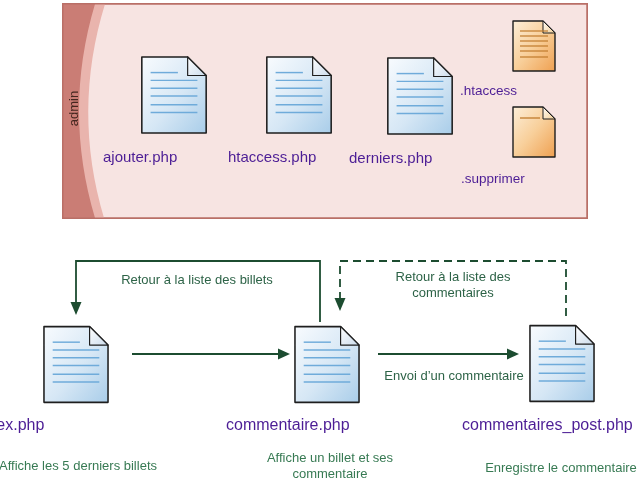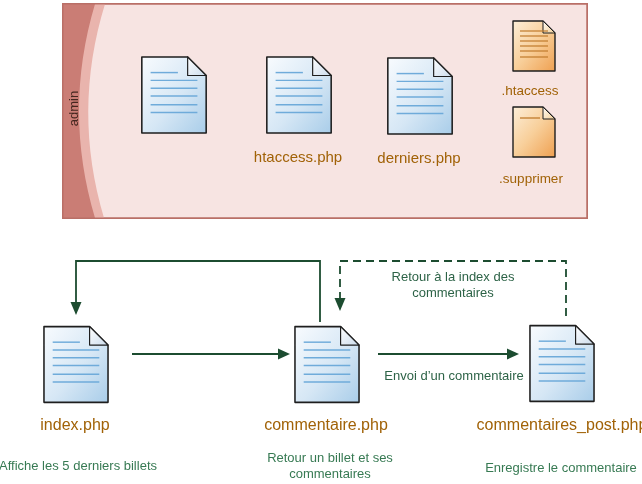--- a/index.html
+++ b/index.html
@@ -1,21 +1,21 @@
 <!DOCTYPE html>
 <html><head>
 <meta charset="utf-8">
 <style>
   html,body{margin:0;padding:0;background:#fff;}
   #canvas{
     position:relative;width:642px;height:484px;background:#ffffff;overflow:hidden;
     font-family:"Liberation Sans", sans-serif;
   }
   .abs{position:absolute;}
-  .file-label{color:#a16207;text-align:center;white-space:nowrap;}
+  .file-label{color:#4c1d95;white-space:nowrap;}
   .top-label{font-size:15px;}
   .cfg-label{font-size:13.5px;}
   .node-label{font-size:16px;}
   .edge-label{color:#2d6347;font-size:13px;line-height:16px;text-align:center;}
   .caption{color:#377a53;font-size:13px;line-height:16px;text-align:center;}
   .admin-title{
     color:#44261f;font-size:13px;text-align:center;
     transform:rotate(-90deg);
   }
   svg{display:block;}
@@ -87,20 +87,21 @@
       <path d="M1,1 L33,1 Q1,108 33,215 L1,215 Z" fill="#ca7d75"></path>
       <rect x="0.75" y="0.75" width="524.5" height="214.5" fill="none" stroke="#b96f67" stroke-width="1.5"></rect>
     </svg>
   </div>
 
   <div class="abs admin-title" style="left:43px;top:101px;width:60px;">admin</div>
 
   <svg class="abs" style="left:140px;top:56px;" width="68" height="78">
       <use href="#docBlue"></use>
     </svg>
+  <div class="abs file-label top-label" style="left:103px;top:148px;width:140px;">ajouter.php</div>
 
   <svg class="abs" style="left:265px;top:56px;" width="68" height="78">
       <use href="#docBlue"></use>
     </svg>
   <div class="abs file-label top-label" style="left:228px;top:148px;width:140px;">htaccess.php</div>
 
   <svg class="abs" style="left:386px;top:57px;" width="68" height="78">
       <use href="#docBlue"></use>
     </svg>
   <div class="abs file-label top-label" style="left:349px;top:149px;width:140px;">derniers.php</div>
@@ -127,42 +128,45 @@
       <path d="M566,316 L566,261 L340,261 L340,299" stroke-dasharray="8 5"></path>
     </g>
     <g fill="#1c4c30" stroke="none">
       <polygon points="76,315 70.5,302 81.5,302"></polygon>
       <polygon points="290,354 278,348.5 278,359.5"></polygon>
       <polygon points="519,354 507,348.5 507,359.5"></polygon>
       <polygon points="340,311 334.5,298 345.5,298"></polygon>
     </g>
   </svg>
 
+  <div class="abs edge-label" style="left:77px;top:272px;width:240px;">
+    <span style="display:block">Retour à la liste des billets</span>
+  </div>
 
 
   <div class="abs edge-label" style="left:353px;top:269px;width:200px;">
-    <span style="display:block">Retour à la index des</span>
+    <span style="display:block">Retour à la liste des</span>
     <span style="display:block">commentaires</span>
   </div>
 
   <div class="abs edge-label" style="left:354px;top:368px;width:200px;">
     <span style="display:block">Envoi d’un commentaire</span>
   </div>
 
   <svg class="abs" style="left:43px;top:325px;" width="66" height="79">
       <use href="#docBlue"></use>
     </svg>
   <div class="abs file-label node-label" style="left:-25px;top:416px;width:200px;">index.php</div>
   <div class="abs caption" style="left:-12px;top:458px;width:180px;">Affiche les 5 derniers billets</div>
 
   <svg class="abs" style="left:294px;top:325px;" width="66" height="79">
       <use href="#docBlue"></use>
     </svg>
   <div class="abs file-label node-label" style="left:226px;top:416px;width:200px;">commentaire.php</div>
-  <div class="abs caption" style="left:245px;top:450px;width:170px;">Retour un billet et ses commentaires</div>
+  <div class="abs caption" style="left:245px;top:450px;width:170px;">Affiche un billet et ses commentaire</div>
 
   <svg class="abs" style="left:529px;top:324px;" width="66" height="79">
       <use href="#docBlue"></use>
     </svg>
   <div class="abs file-label node-label" style="left:462px;top:416px;width:200px;">commentaires_post.php</div>
   <div class="abs caption" style="left:471px;top:460px;width:180px;">Enregistre le commentaire</div>
 
 </div>
 
 </body></html>

